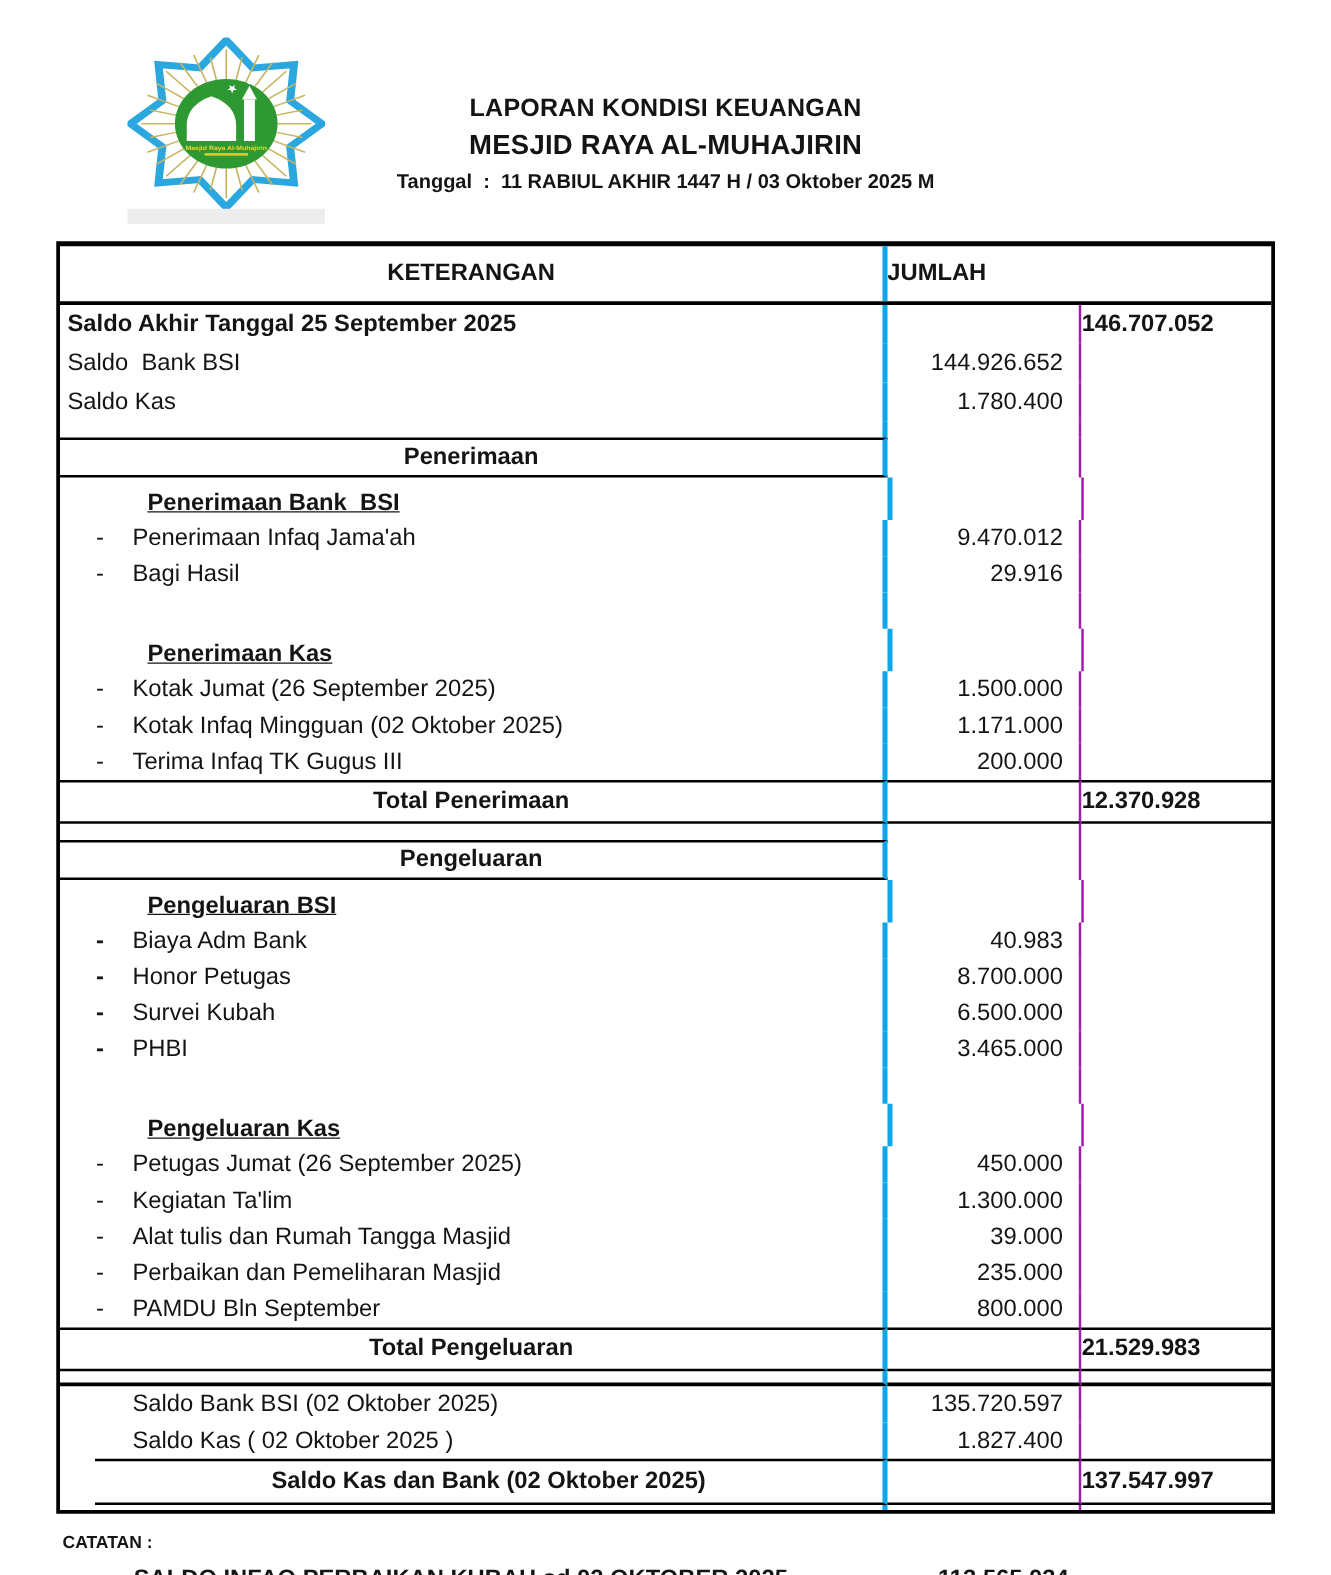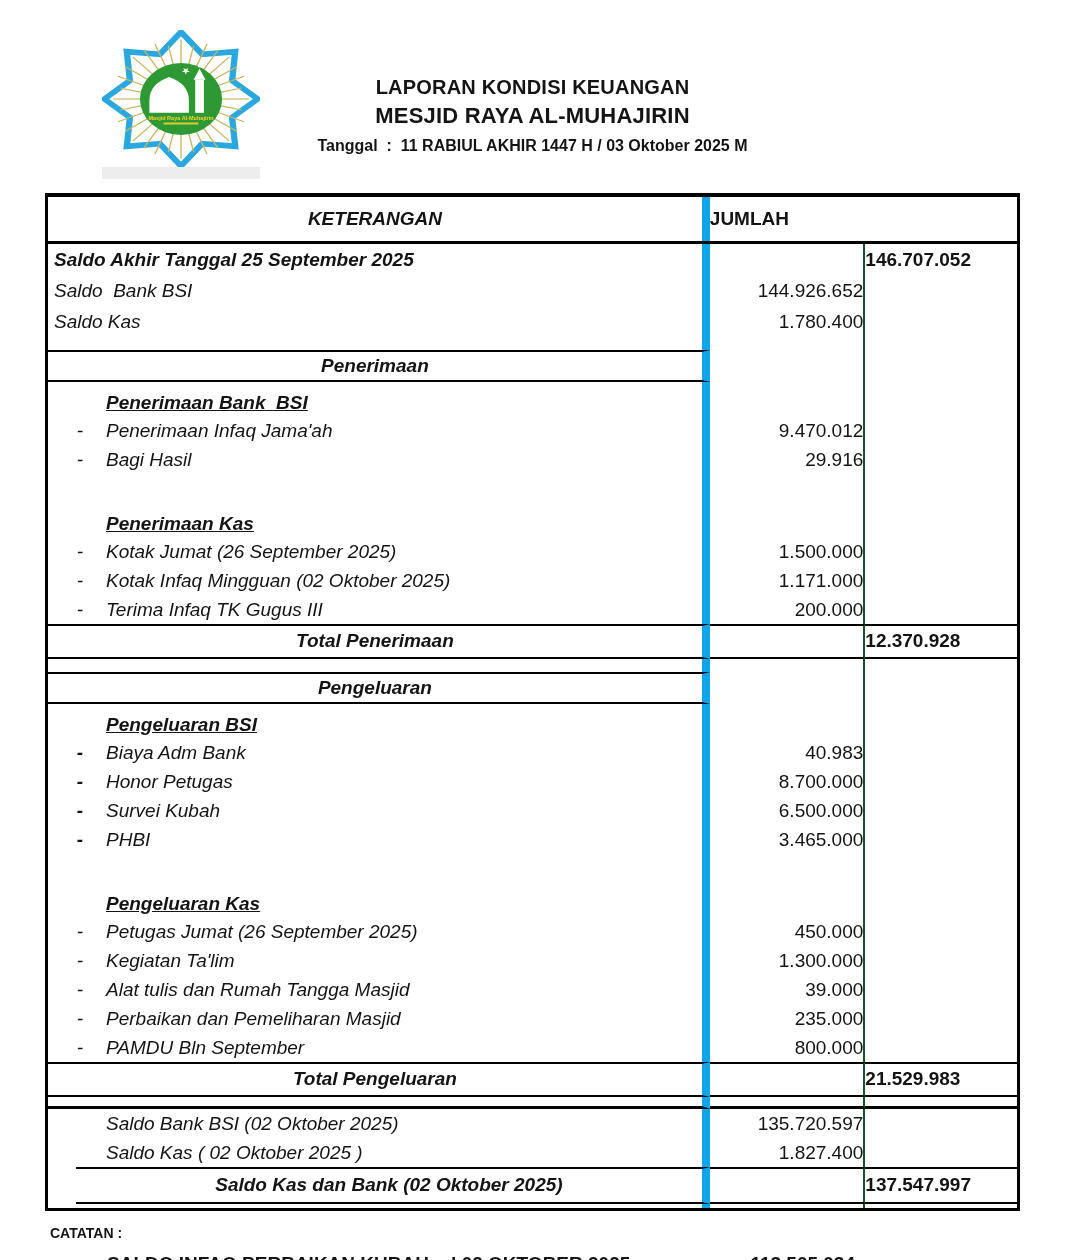--- a/index.html
+++ b/index.html
@@ -18,39 +18,39 @@
   .logo-shadow { position: absolute; left: 0px; top: 137px; width: 158px; height: 12px; background: #ededed; }
   .titles { position: absolute; left: 0; top: 0; width: 100%; text-align: center; }
   .t1 { position: absolute; top: 76px;  width: 100%; font-size: 20px; font-weight: bold; letter-spacing: .2px; white-space: pre-wrap; }
   .t2 { position: absolute; top: 103px; width: 100%; font-size: 22px; font-weight: bold; letter-spacing: .2px; white-space: pre-wrap; }
   .t3 { position: absolute; top: 137px; width: 100%; font-size: 16px; font-weight: bold; white-space: pre-wrap; }
 
   
   .tbl { margin-left: 45px; width: 975px; border: 3px solid #000; border-top-width: 4px; }
   .trow { display: grid; grid-template-columns: 68.3% 16.05% 15.65%; }
   .c1, .c2, .c3, .c23 { overflow: hidden; }
-  .c1 { border-right: 8px solid #0ea5e9; padding-left: 6px; font-style: italic; }
-  .c2 { border-right: 2px solid #14532d; text-align: right; }
+  .c1 { border-right: 4px solid #0ea5e9; padding-left: 6px; }
+  .c2 { border-right: 2px solid #a21caf; text-align: right; padding-right: 13px; }
   .c3 { text-align: left; padding-right: 12px; }
   .lbl { white-space: pre-wrap; }
   .dash { display: inline-block; width: 52px; text-align: center; }
   .dash.bd { font-weight: bold; }
 
   .thead { height: 47px; line-height: 44px; border-bottom: 3px solid #000; font-weight: bold; font-size: 20px; }
   .thead .c1 { text-align: center; padding-left: 0; }
   .c23 { grid-column: 2 / 4; text-align: left; }
 
   .trow { font-size: 19px; }
   .t-bold, .t-plain { height: 31px; line-height: 31px; }
   .t-bold .lbl, .t-bold .c3 { font-weight: bold; }
   .t-gap { height: 13px; }
   .t-blank { height: 29px; }
   .t-item, .t-saldo { height: 29px; line-height: 29px; }
   .t-saldo .c1 { padding-left: 58px; }
-  .t-sub { height: 34px; line-height: 29px; }
+  .t-sub { height: 34px; line-height: 29px; margin-left: 12px; }
   .t-sub .c1 { padding-top: 6px; padding-left: 58px; }
   .t-sub .lbl { font-weight: bold; text-decoration: underline; }
   .t-section { height: 32px; line-height: 27px; }
   .t-section .c1 { border-top: 2px solid #000; border-bottom: 2px solid #000; text-align: center; padding-left: 0; font-weight: bold; }
   .t-total { height: 35px; line-height: 30px; }
   .t-total .c1, .t-total .c2, .t-total .c3 { border-top: 2px solid #000; border-bottom: 2px solid #000; }
   .t-total .c1 { text-align: center; padding-left: 0; font-weight: bold; }
   .t-total .c3 { font-weight: bold; }
   .t-gapline { height: 12px; }
   .t-gapline .c1, .t-gapline .c2, .t-gapline .c3 { border-bottom: 3px solid #000; }

